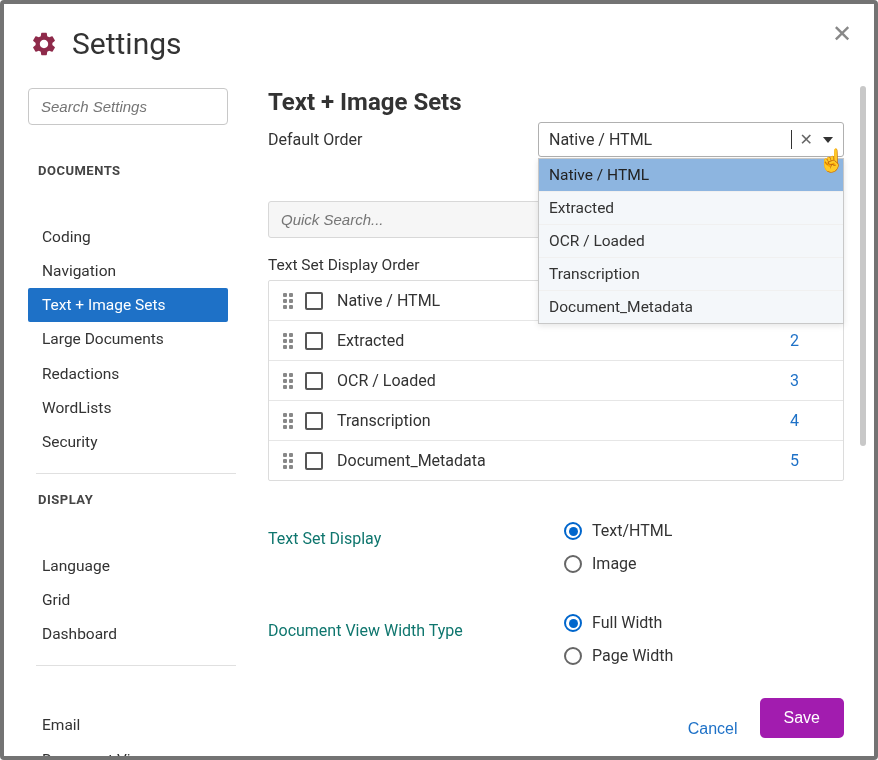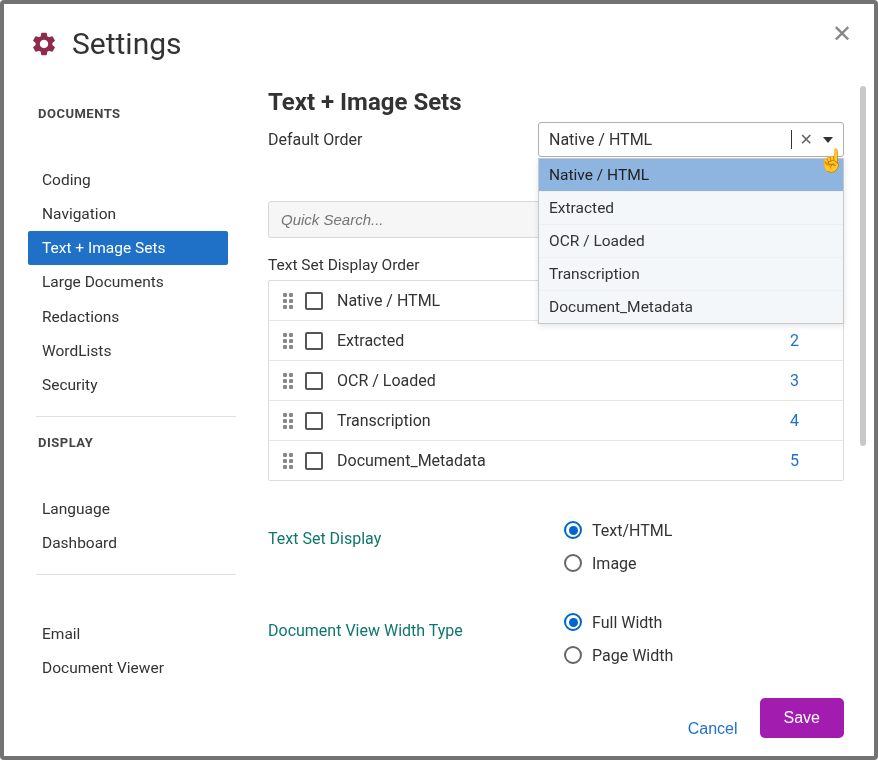--- a/index.html
+++ b/index.html
@@ -58,21 +58,21 @@
 .grip { display: inline-grid; grid-template-columns: repeat(2, 4px); grid-template-rows: repeat(3, 4px); gap: 2px; margin-right: 12px; cursor: grab; }
 .grip span { width: 4px; height: 4px; background: #888; border-radius: 1px; }
 .checkbox { width: 18px; height: 18px; border: 2px solid #555; border-radius: 2px; margin-right: 14px; cursor: pointer; flex-shrink: 0; }
 .row-label { flex: 1; font-size: 16px; color: #333; }
 .row-num { font-size: 16px; color: #1e71c7; padding-right: 30px; }
 
 
 .radio-section { display: flex; margin-top: 40px; align-items: flex-start; }
 .radio-label { font-size: 16px; color: #0f766e; width: 296px; padding-top: 8px; }
 .radio-group { display: flex; flex-direction: column; gap: 14px; }
-.radio-opt { display: flex; align-items: flex-start; gap: 10px; cursor: pointer; }
+.radio-opt { display: flex; align-items: flex-end; gap: 10px; cursor: pointer; }
 .radio { width: 18px; height: 18px; border: 2px solid #666; border-radius: 50%; display: inline-flex; align-items: center; justify-content: center; flex-shrink: 0; }
 .radio.checked { border-color: #0066cc; }
 .radio.checked::after { content: ""; width: 9px; height: 9px; background: #0066cc; border-radius: 50%; }
 .radio-text { font-size: 16px; color: #333; }
 
 
 .footer { position: absolute; bottom: 18px; right: 30px; display: flex; align-items: flex-end; gap: 22px; }
 .btn-cancel { color: #1e71c7; font-size: 16px; cursor: pointer; background: none; border: none; }
 .btn-save { background: #a21caf; color: #fff; font-size: 16px; padding: 11px 24px; border: none; border-radius: 5px; cursor: pointer; }
 </style>
@@ -86,35 +86,37 @@
       </svg>
     <div class="header-title">Settings</div>
   </div>
   <div class="close-x">✕</div>
 
   <div class="scroll-track"></div>
 
   <div class="body">
 
     <div class="sidebar">
+      <input class="search-box" placeholder="Search Settings" style="">
       <div id="sidebar-sections">
           <div class="section-label">DOCUMENTS</div>
           <ul class="nav-list">
             <li class="nav-item">Coding</li>
             <li class="nav-item">Navigation</li>
             <li class="nav-item active">Text + Image Sets</li>
             <li class="nav-item">Large Documents</li>
             <li class="nav-item">Redactions</li>
             <li class="nav-item">WordLists</li>
             <li class="nav-item">Security</li>
           </ul>
           <hr class="hr">
           <div class="section-label">DISPLAY</div>
           <ul class="nav-list">
             <li class="nav-item">Language</li>
+            <li class="nav-item">Grid</li>
             <li class="nav-item">Dashboard</li>
           </ul>
           <hr class="hr">
           <ul class="nav-list">
             <li class="nav-item">Email</li>
             <li class="nav-item">Document Viewer</li>
           </ul>
         </div>
     </div>
 

